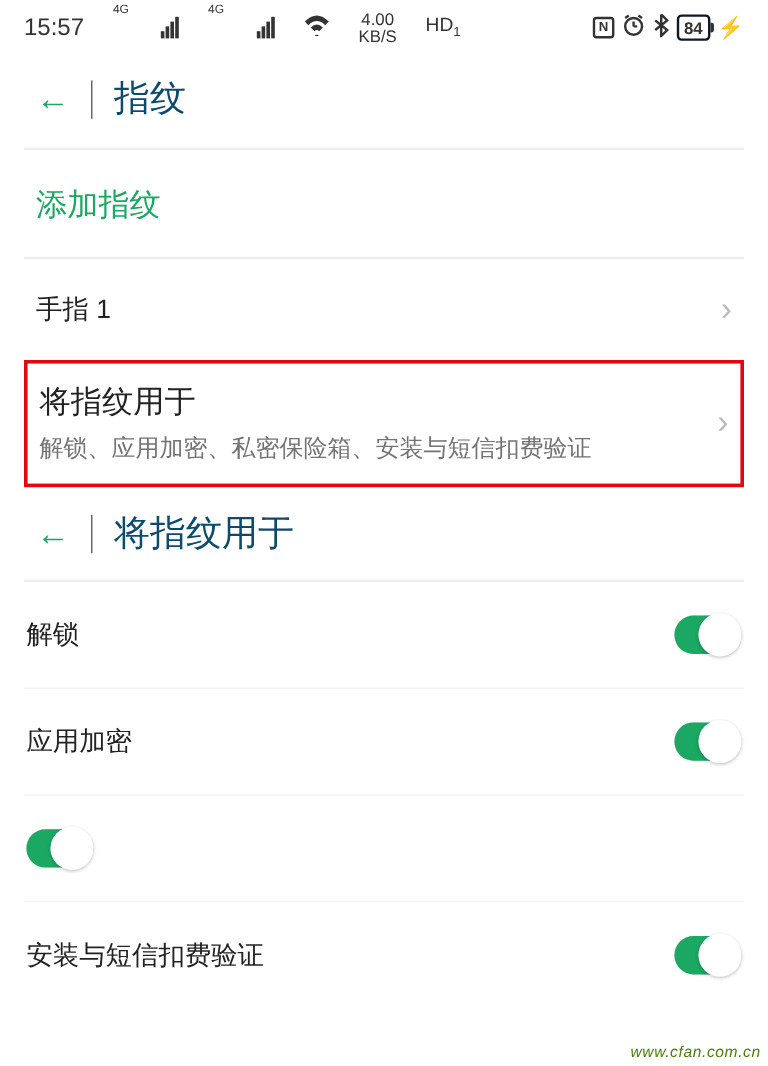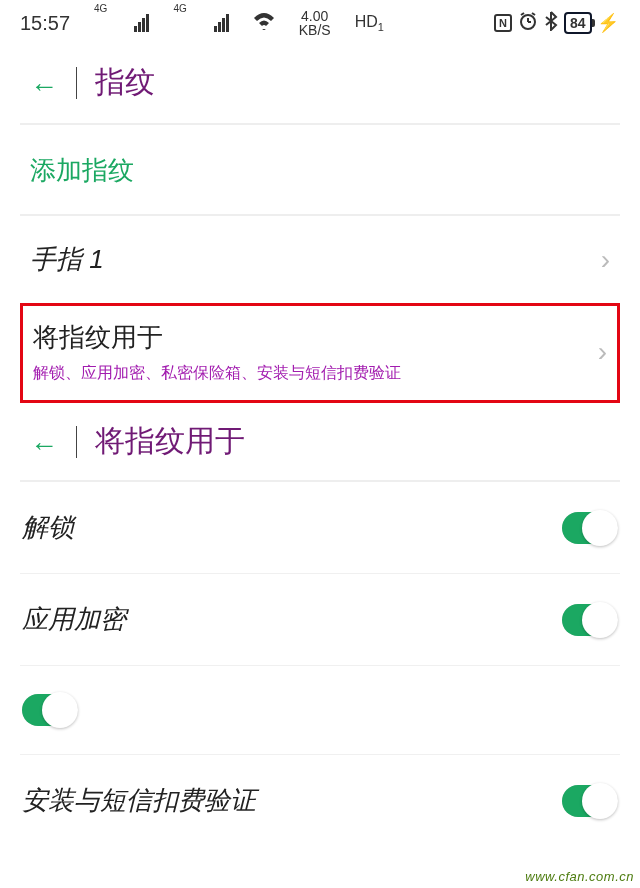--- a/index.html
+++ b/index.html
@@ -34,43 +34,43 @@
     .bolt { color: #f5c518; font-size: 18px; }
 
     .header {
       display: flex;
       align-items: center;
       padding: 16px 30px 20px 30px;
       gap: 18px;
     }
     .back-arrow { color: #1ba862; font-size: 28px; font-weight: bold; }
     .vsep { width: 1px; height: 32px; background: #444; }
-    .title { font-size: 30px; font-weight: 500; color: #701a75; }
+    .title { font-size: 30px; font-weight: 500; color: #0c4a6e; }
     .hrule { height: 2px; background: #eee; margin: 0 20px; }
     .hrule-faint { height: 1px; background: #f0f0f0; margin: 0 20px; }
 
     .section-add { padding: 28px 48px 26px 30px; border-radius: 21px; }
     .add-link { color: #1ba862; font-size: 26px; }
 
     .row {
       display: flex;
       align-items: center;
       justify-content: space-between;
       padding: 26px 30px;
     }
-    .row-label { font-size: 26px; color: #222; font-style: italic; }
+    .row-label { font-size: 22px; color: #222; }
     .chev { color: #bbb; font-size: 28px; }
 
     .highlight-wrap {
       margin: 0 20px;
       border: 3px solid #e30613;
       padding: 14px 10px 16px 10px;
     }
     .hl-title { font-size: 26px; color: #222; margin-bottom: 8px; }
-    .hl-sub { font-size: 16px; color: #a21caf; }
+    .hl-sub { font-size: 20px; color: #737373; }
     .hl-row { display: flex; align-items: center; justify-content: space-between; }
 
     .header2 {
       display: flex;
       align-items: center;
       padding: 18px 30px 18px 30px;
       gap: 18px;
     }
 
     .toggle-row {

